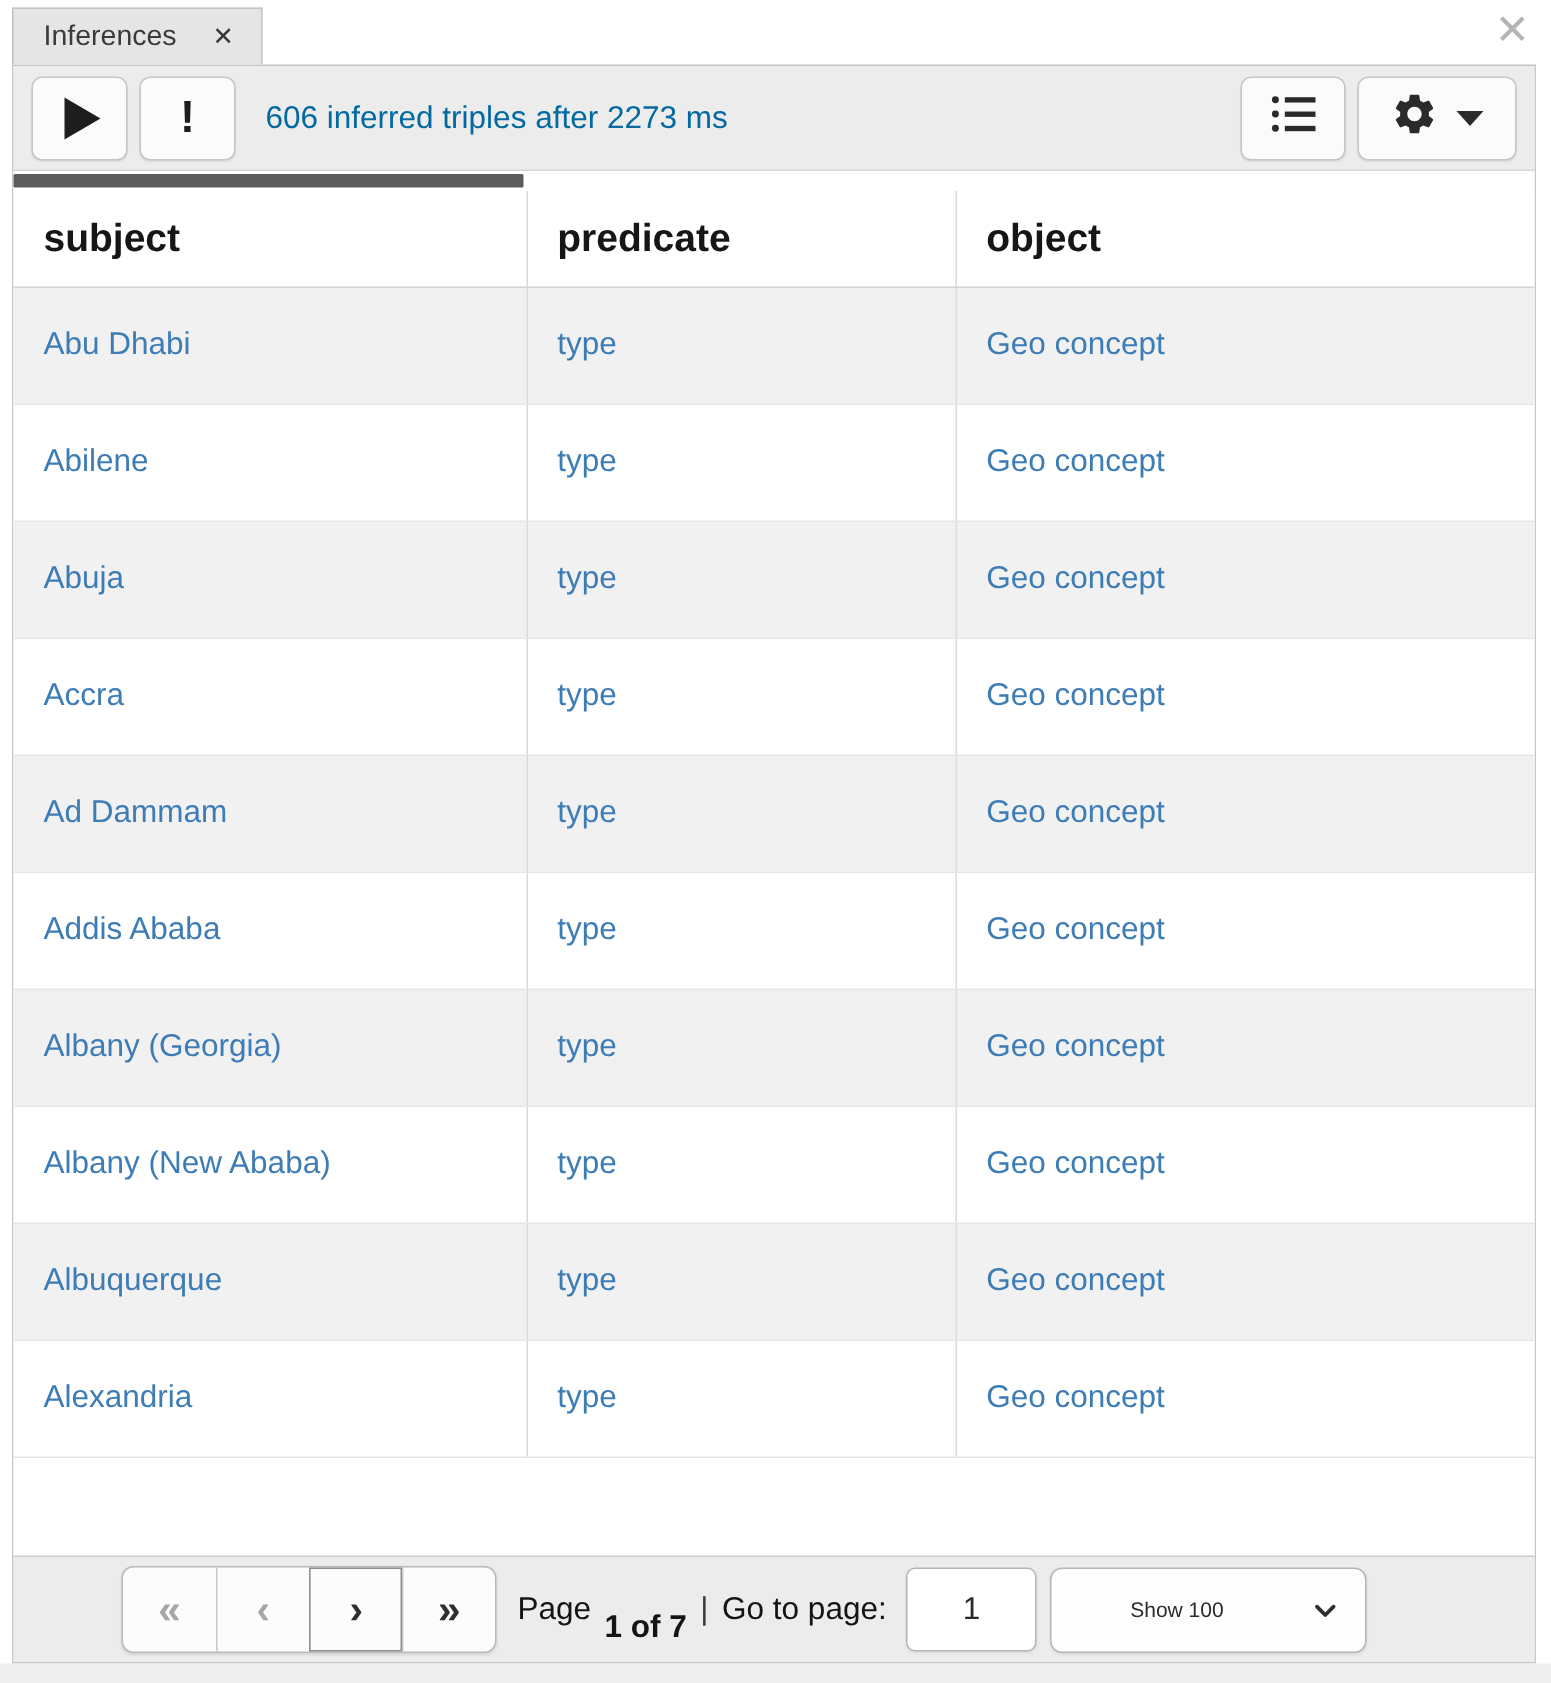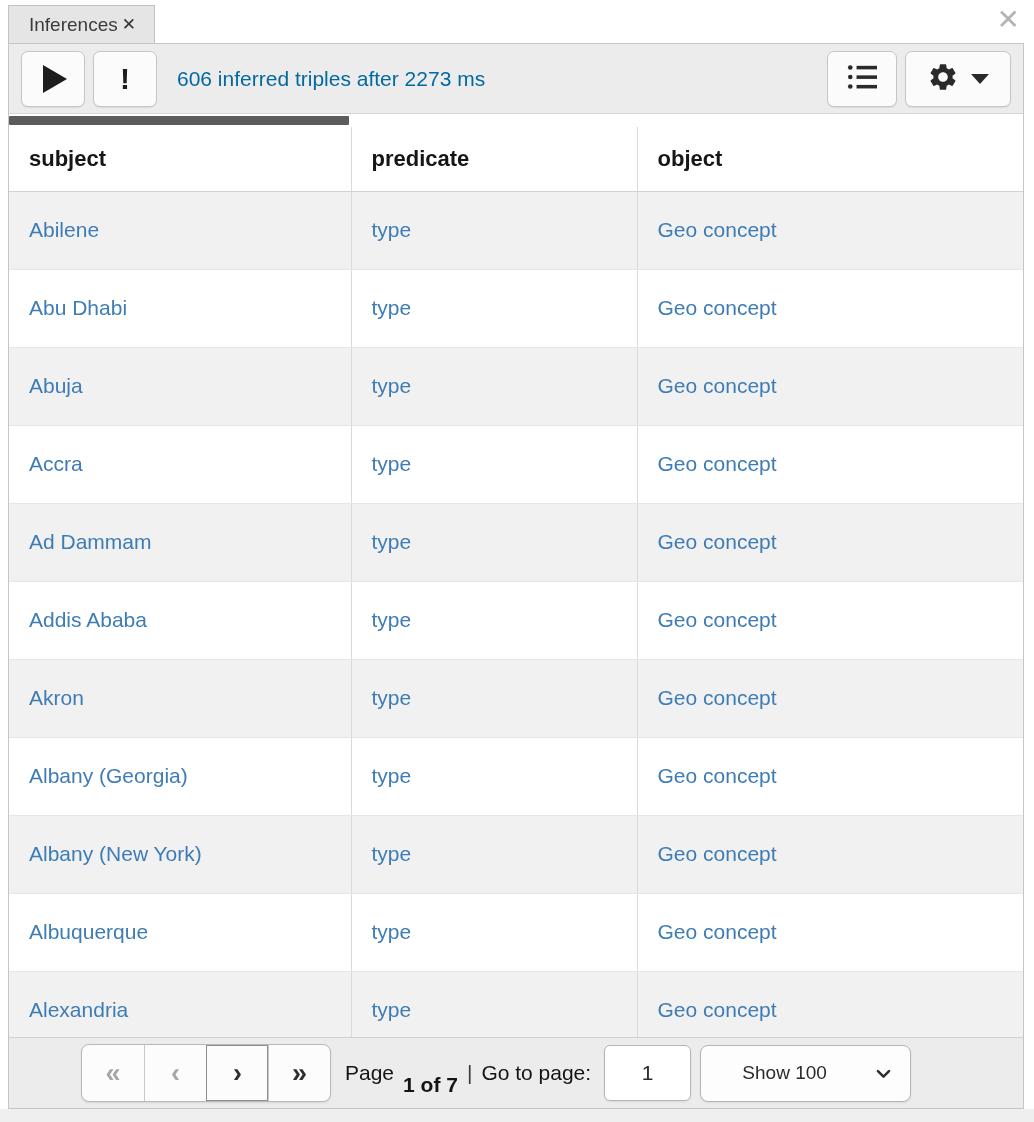--- a/index.html
+++ b/index.html
@@ -8,21 +8,21 @@
     width:1034px; height:1122px; position:relative;
     background:#ffffff;
     font-family:"Liberation Sans","DejaVu Sans",sans-serif;
     overflow:hidden;
   }
 
   
   .tab {
     position:absolute; left:8px; top:5px; height:38px;
     background:#e5e5e5; border:1px solid #c2c2c2; border-bottom:none;
-    display:flex; align-items:center; gap:4px;
+    display:flex; align-items:center; gap:24px;
     padding:0 18px 0 20px; font-size:19px; color:#3b3b3b;
     z-index:2; cursor:default;
   }
   .tab-close { font-size:17px; color:#363636; line-height:1; cursor:pointer; }
   .window-close {
     position:absolute; top:6px; right:14px;
     font-size:28px; color:#b4b4b4; font-weight:400; line-height:1;
     cursor:pointer;
   }
 
@@ -68,21 +68,21 @@
     background:#5c5c5c; border-radius:1px; cursor:grab;
   }
 
   
   .table-wrap { flex:1 1 auto; overflow:hidden; background:#fff; }
   table.triples { border-collapse:collapse; table-layout:fixed; width:100%; }
   table.triples col.c-subject { width:342px; }
   table.triples col.c-predicate { width:286px; }
   table.triples th {
     height:64px; text-align:left; padding:0 8px 0 20px;
-    font-size:22px; font-weight:700; color:#161616;
+    font-size:26px; font-weight:700; color:#161616;
     border-bottom:1px solid #d2d2d2; border-right:1px solid #dadada;
     background:#fff;
   }
   table.triples th:last-child { border-right:none; }
   table.triples td {
     height:78px; padding:0 8px 0 20px;
     border-bottom:1px solid #e2e7eb; border-right:1px solid #dadada;
     background:#ffffff; overflow:hidden; white-space:nowrap;
   }
   table.triples td:last-child { border-right:none; }
@@ -117,21 +117,21 @@
   .goto-input {
     margin-left:13px; width:87px; height:56px;
     border:1px solid #b5b5b5; border-radius:6px; background:#fff;
     text-align:center; font-family:inherit; font-size:21px; color:#2b2b2b;
     box-shadow:0 1px 2px rgba(0,0,0,0.08);
   }
   .page-size-select {
     margin-left:9px; width:211px; height:57px; position:relative;
     border:1px solid #b5b5b5; border-radius:8px; background:#fdfdfd;
     display:flex; align-items:center; justify-content:center;
-    padding-right:42px; font-size:19px; color:#2b2b2b;
+    padding-right:42px; font-size:14px; color:#2b2b2b;
     box-shadow:0 1px 2px rgba(0,0,0,0.08); cursor:pointer;
   }
   .select-chevron { position:absolute; right:17px; top:50%; margin-top:-9px; }
 
   
   .bottom-strip {
     position:absolute; left:0; top:1109px; width:1034px; height:13px;
     background:#efefef;
   }
 </style>
@@ -189,32 +189,32 @@
         </colgroup>
       <thead>
         <tr>
           <th>subject</th>
           <th>predicate</th>
           <th>object</th>
         </tr>
       </thead>
       <tbody>
   <tr>
+    <td><a class="cell-link">Abu Dhabi</a></td>
+    <td><a class="cell-link">type</a></td>
+    <td><a class="cell-link">Geo concept</a></td>
+  </tr>
+
+  <tr>
     <td><a class="cell-link">Abilene</a></td>
     <td><a class="cell-link">type</a></td>
     <td><a class="cell-link">Geo concept</a></td>
   </tr>
 
   <tr>
-    <td><a class="cell-link">Abu Dhabi</a></td>
-    <td><a class="cell-link">type</a></td>
-    <td><a class="cell-link">Geo concept</a></td>
-  </tr>
-
-  <tr>
     <td><a class="cell-link">Abuja</a></td>
     <td><a class="cell-link">type</a></td>
     <td><a class="cell-link">Geo concept</a></td>
   </tr>
 
   <tr>
     <td><a class="cell-link">Accra</a></td>
     <td><a class="cell-link">type</a></td>
     <td><a class="cell-link">Geo concept</a></td>
   </tr>
@@ -224,34 +224,29 @@
     <td><a class="cell-link">type</a></td>
     <td><a class="cell-link">Geo concept</a></td>
   </tr>
 
   <tr>
     <td><a class="cell-link">Addis Ababa</a></td>
     <td><a class="cell-link">type</a></td>
     <td><a class="cell-link">Geo concept</a></td>
   </tr>
 
-  <tr>
-    <td><a class="cell-link">Akron</a></td>
-    <td><a class="cell-link">type</a></td>
-    <td><a class="cell-link">Geo concept</a></td>
-  </tr>
 
   <tr>
     <td><a class="cell-link">Albany (Georgia)</a></td>
     <td><a class="cell-link">type</a></td>
     <td><a class="cell-link">Geo concept</a></td>
   </tr>
 
   <tr>
-    <td><a class="cell-link">Albany (New York)</a></td>
+    <td><a class="cell-link">Albany (New Ababa)</a></td>
     <td><a class="cell-link">type</a></td>
     <td><a class="cell-link">Geo concept</a></td>
   </tr>
 
   <tr>
     <td><a class="cell-link">Albuquerque</a></td>
     <td><a class="cell-link">type</a></td>
     <td><a class="cell-link">Geo concept</a></td>
   </tr>
 

